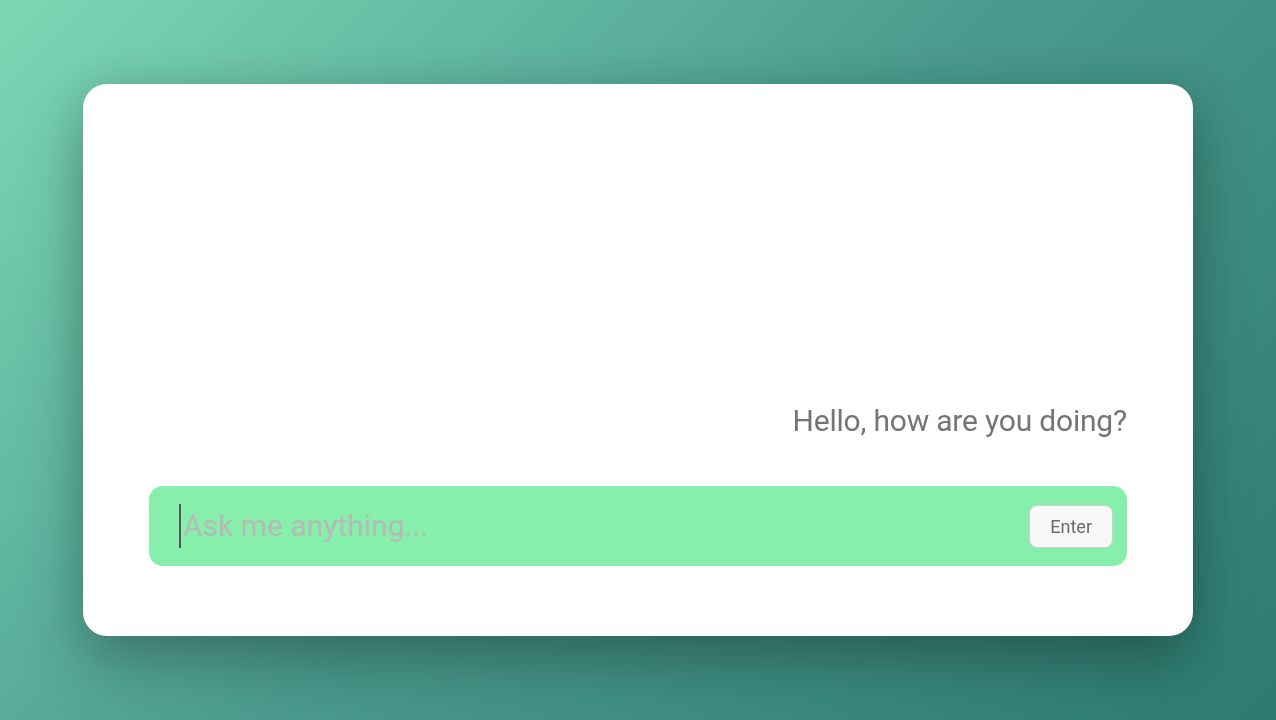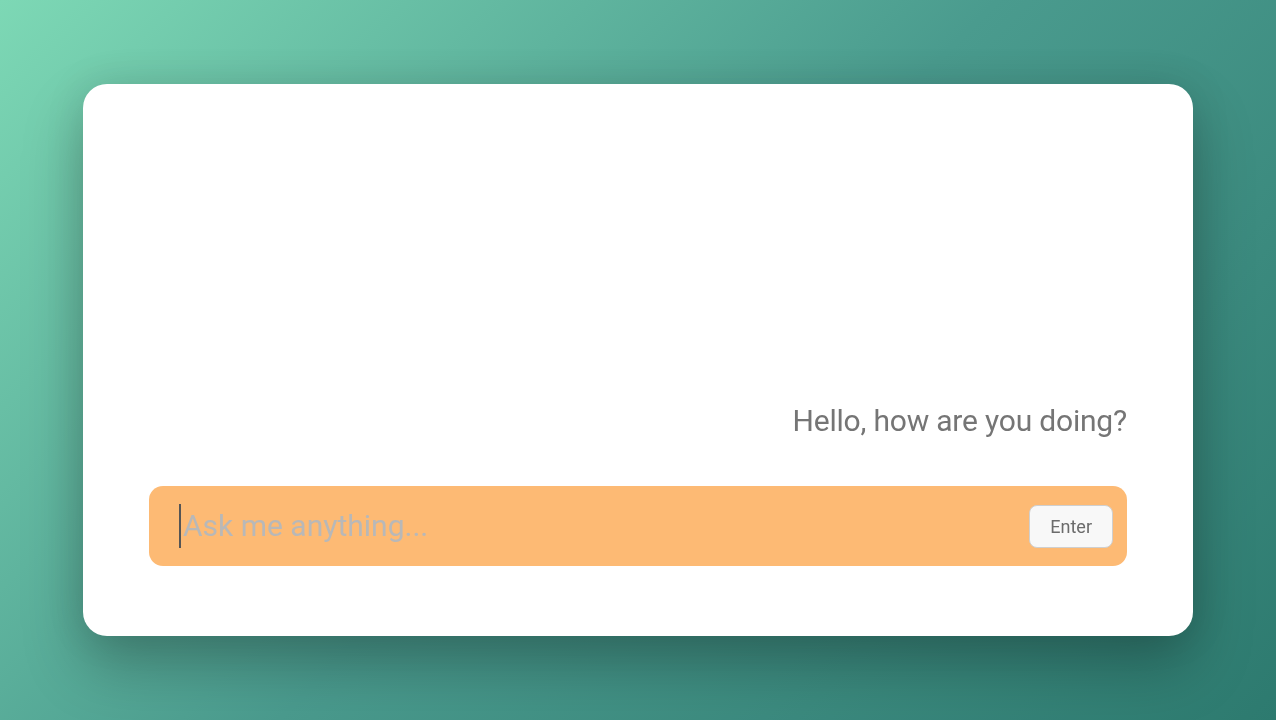--- a/index.html
+++ b/index.html
@@ -42,21 +42,21 @@
     
     .user-message {
       font-size: 30px;
       color: #757575;
       font-weight: 400;
       text-align: right;
       letter-spacing: -0.2px;
     }
     
     .input-bar {
-      background: #fdba74;
+      background: #86efac;
       border-radius: 14px;
       height: 80px;
       display: flex;
       align-items: center;
       padding: 0 14px 0 30px;
       gap: 12px;
     }
     
     .text-input {
       flex: 1;

